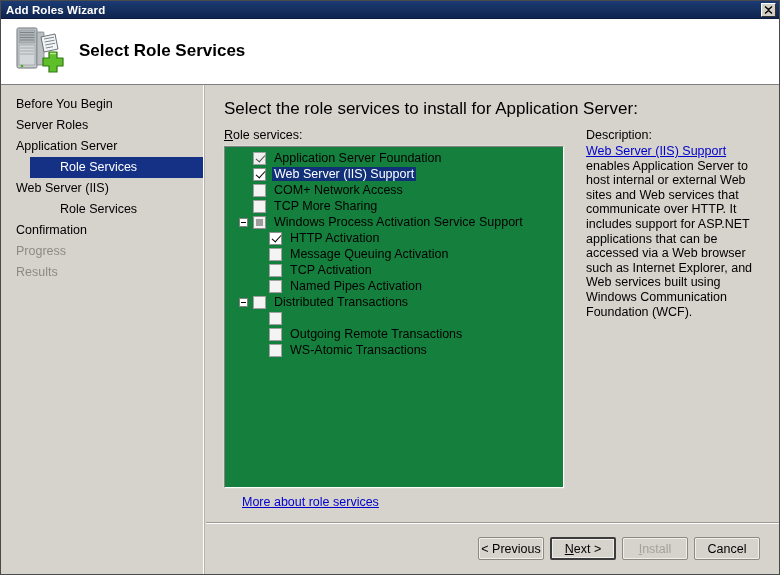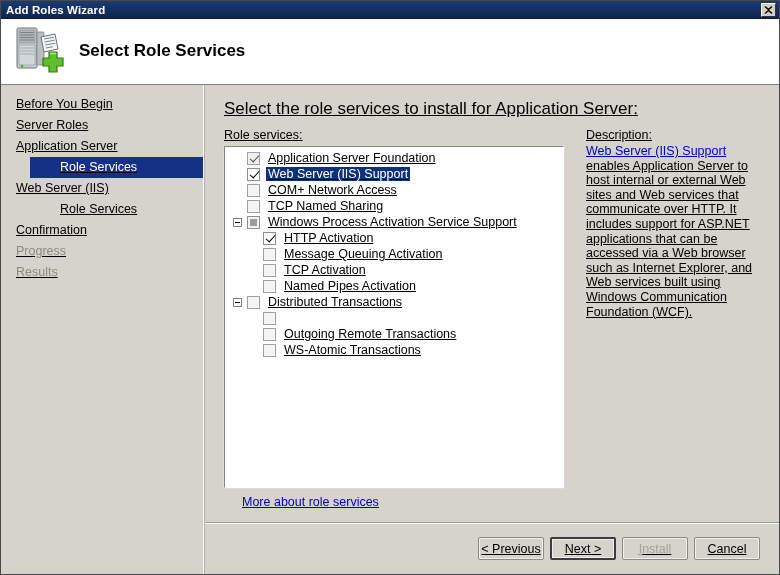--- a/index.html
+++ b/index.html
@@ -74,21 +74,20 @@
     margin-left: 14px;
     white-space: nowrap;
   }
 
   
   #body {
     flex: 1;
     display: flex;
     min-height: 0;
     border-top: 1px solid #808080;
-    text-decoration: underline;
   }
 
   #sidebar {
     width: 203px;
     flex: 0 0 203px;
     background: #d6d3cc;
     padding-top: 9px;
     border-right: 1px solid #ffffff;
     position: relative;
   }
@@ -154,26 +153,26 @@
   }
   #roleservices-label {
     font-size: 12.5px;
     margin-bottom: 4px;
   }
   .accel { text-decoration: underline; }
 
   #tree-box {
     flex: 1;
     min-height: 0;
-    background: #ffffff;
+    background: #15803d;
     border: 1px solid;
     border-color: #848484 #ffffff #ffffff #848484;
     outline: 1px solid #dedbd4;
     outline-offset: 0;
-    padding: 3px 2px 2px 8px;
+    padding: 3px 2px 2px 14px;
     overflow: hidden;
     position: relative;
   }
   #tree-box-inner { position: relative; }
 
   .tree-row {
     height: 16px;
     display: flex;
     align-items: center;
     white-space: nowrap;
@@ -388,21 +387,21 @@
                     <span class="tree-label">Web Server (IIS) Support</span>
                   </div>
                   <div class="tree-row">
                     <span class="expander-spacer"></span>
                     <span class="cb empty"></span>
                     <span class="tree-label">COM+ Network Access</span>
                   </div>
                   <div class="tree-row">
                     <span class="expander-spacer"></span>
                     <span class="cb empty"></span>
-                    <span class="tree-label">TCP Named Sharing</span>
+                    <span class="tree-label">TCP More Sharing</span>
                   </div>
                   <div class="tree-row">
                     <span class="expander"></span>
                     <span class="cb indeterminate"></span>
                     <span class="tree-label">Windows Process Activation Service Support</span>
                   </div>
                   <div class="tree-row">
                     <span class="expander-spacer"></span>
                     <span class="indent-1"></span>
                     <span class="cb checked"></span>

